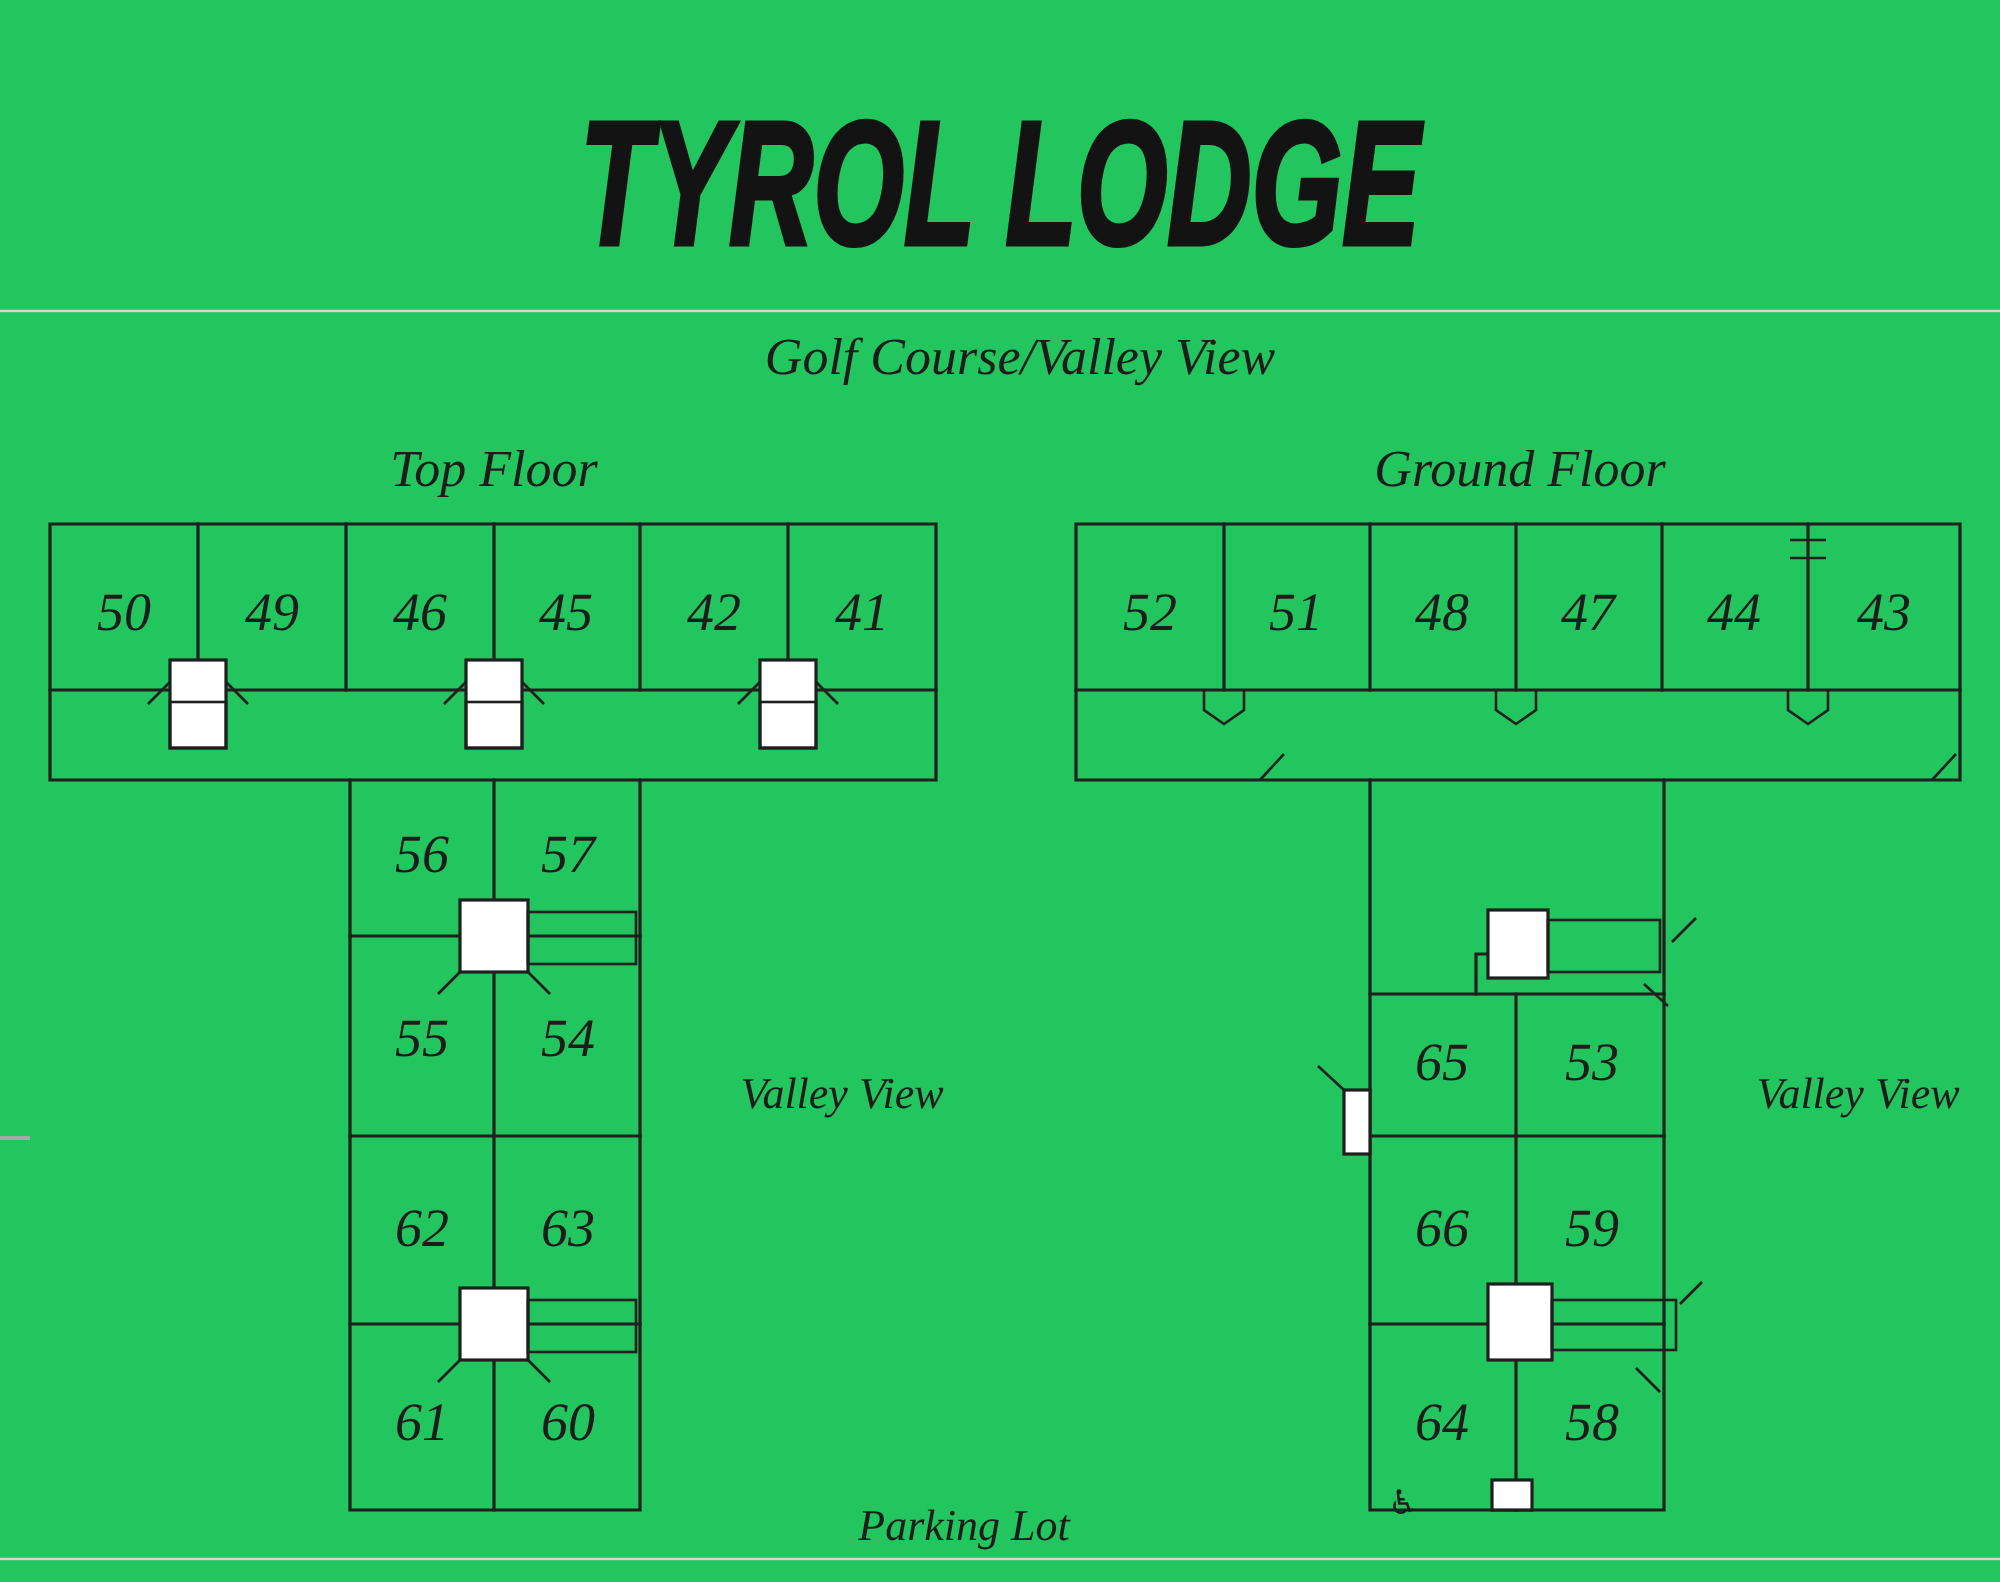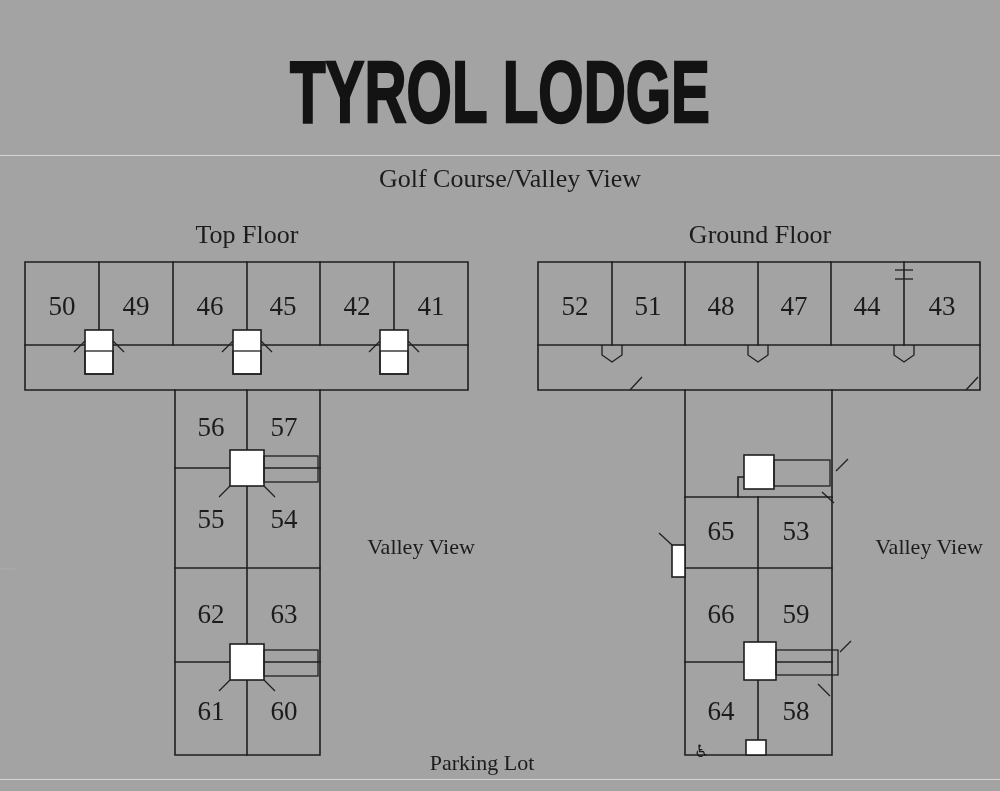--- a/index.html
+++ b/index.html
@@ -1,16 +1,16 @@
 <!DOCTYPE html>
 <html><head>
 <meta charset="utf-8">
 <style>
   html,body { margin:0; padding:0; background:#ffffff; }
-  .page { position:relative; width:1000px; height:791px; background:#a3a3a3; overflow:hidden; }
+  .page { position:relative; width:1000px; height:791px; background:#22c55e; overflow:hidden;font-style:italic; }
   svg { display:block; }
   .wall { stroke:#1f1f1f; stroke-width:1.6; fill:none; stroke-linecap:square; }
   .thin { stroke:#1f1f1f; stroke-width:1.3; fill:none; }
   .white { fill:#ffffff; }
   .rule  { stroke:#d6d6d6; stroke-width:1.2; }
   .artifact { stroke:#a8a8a8; stroke-width:2; }
   text { fill:#1c1c1c; }
   .title-text {
     font-family:"Liberation Sans", sans-serif;
     font-weight:bold;

